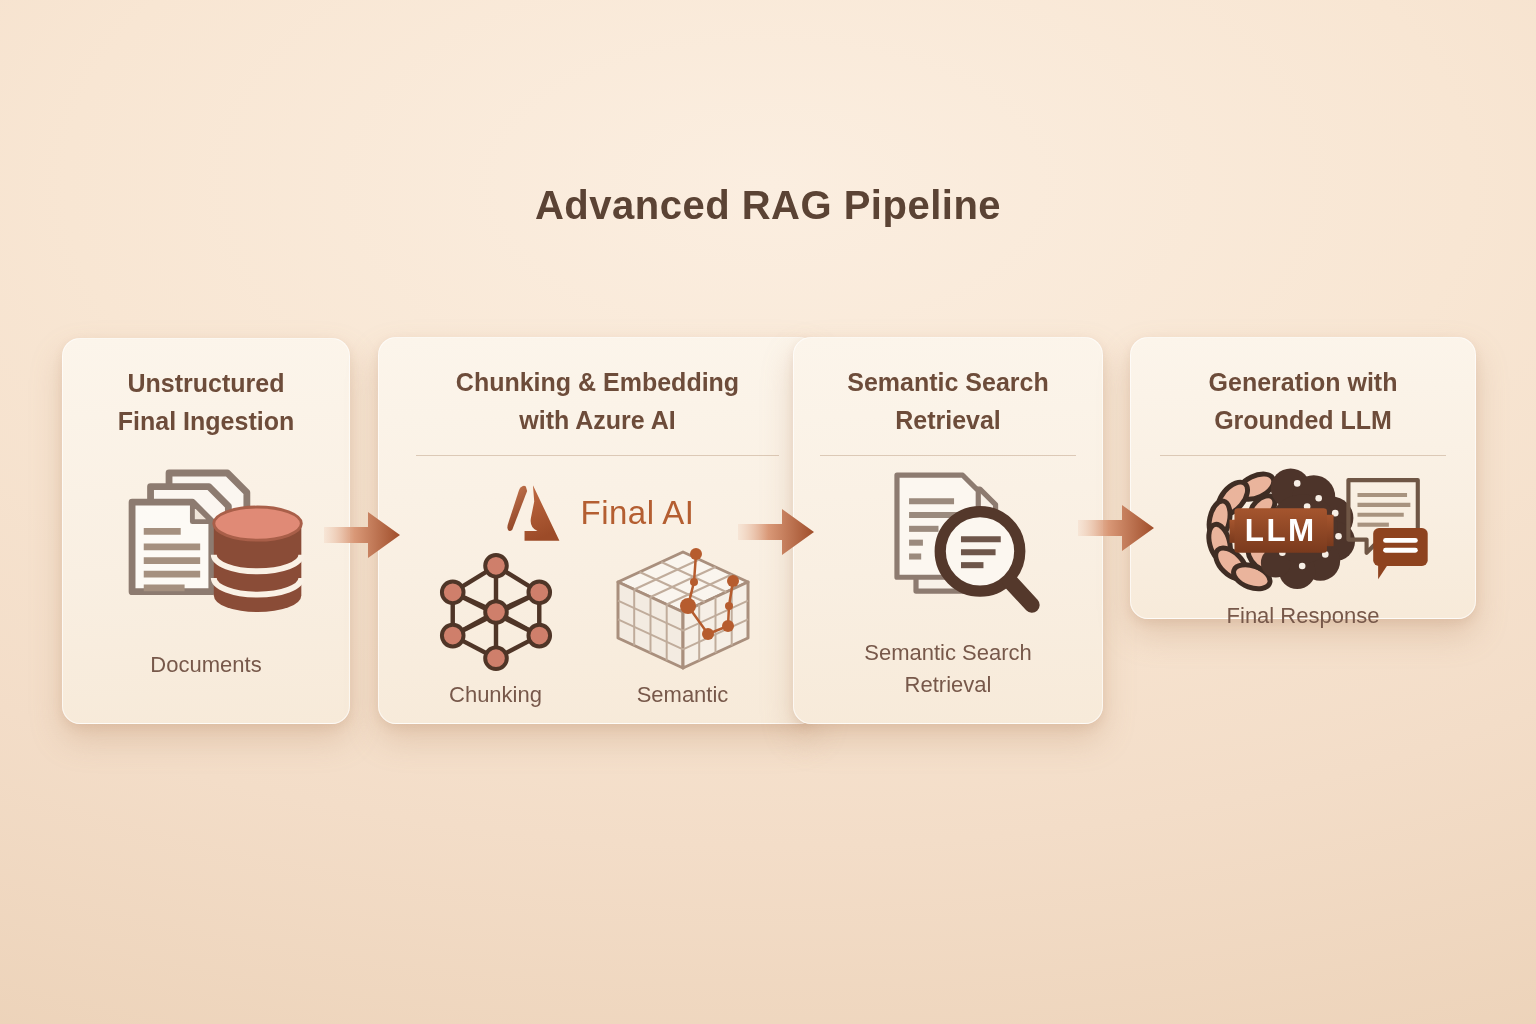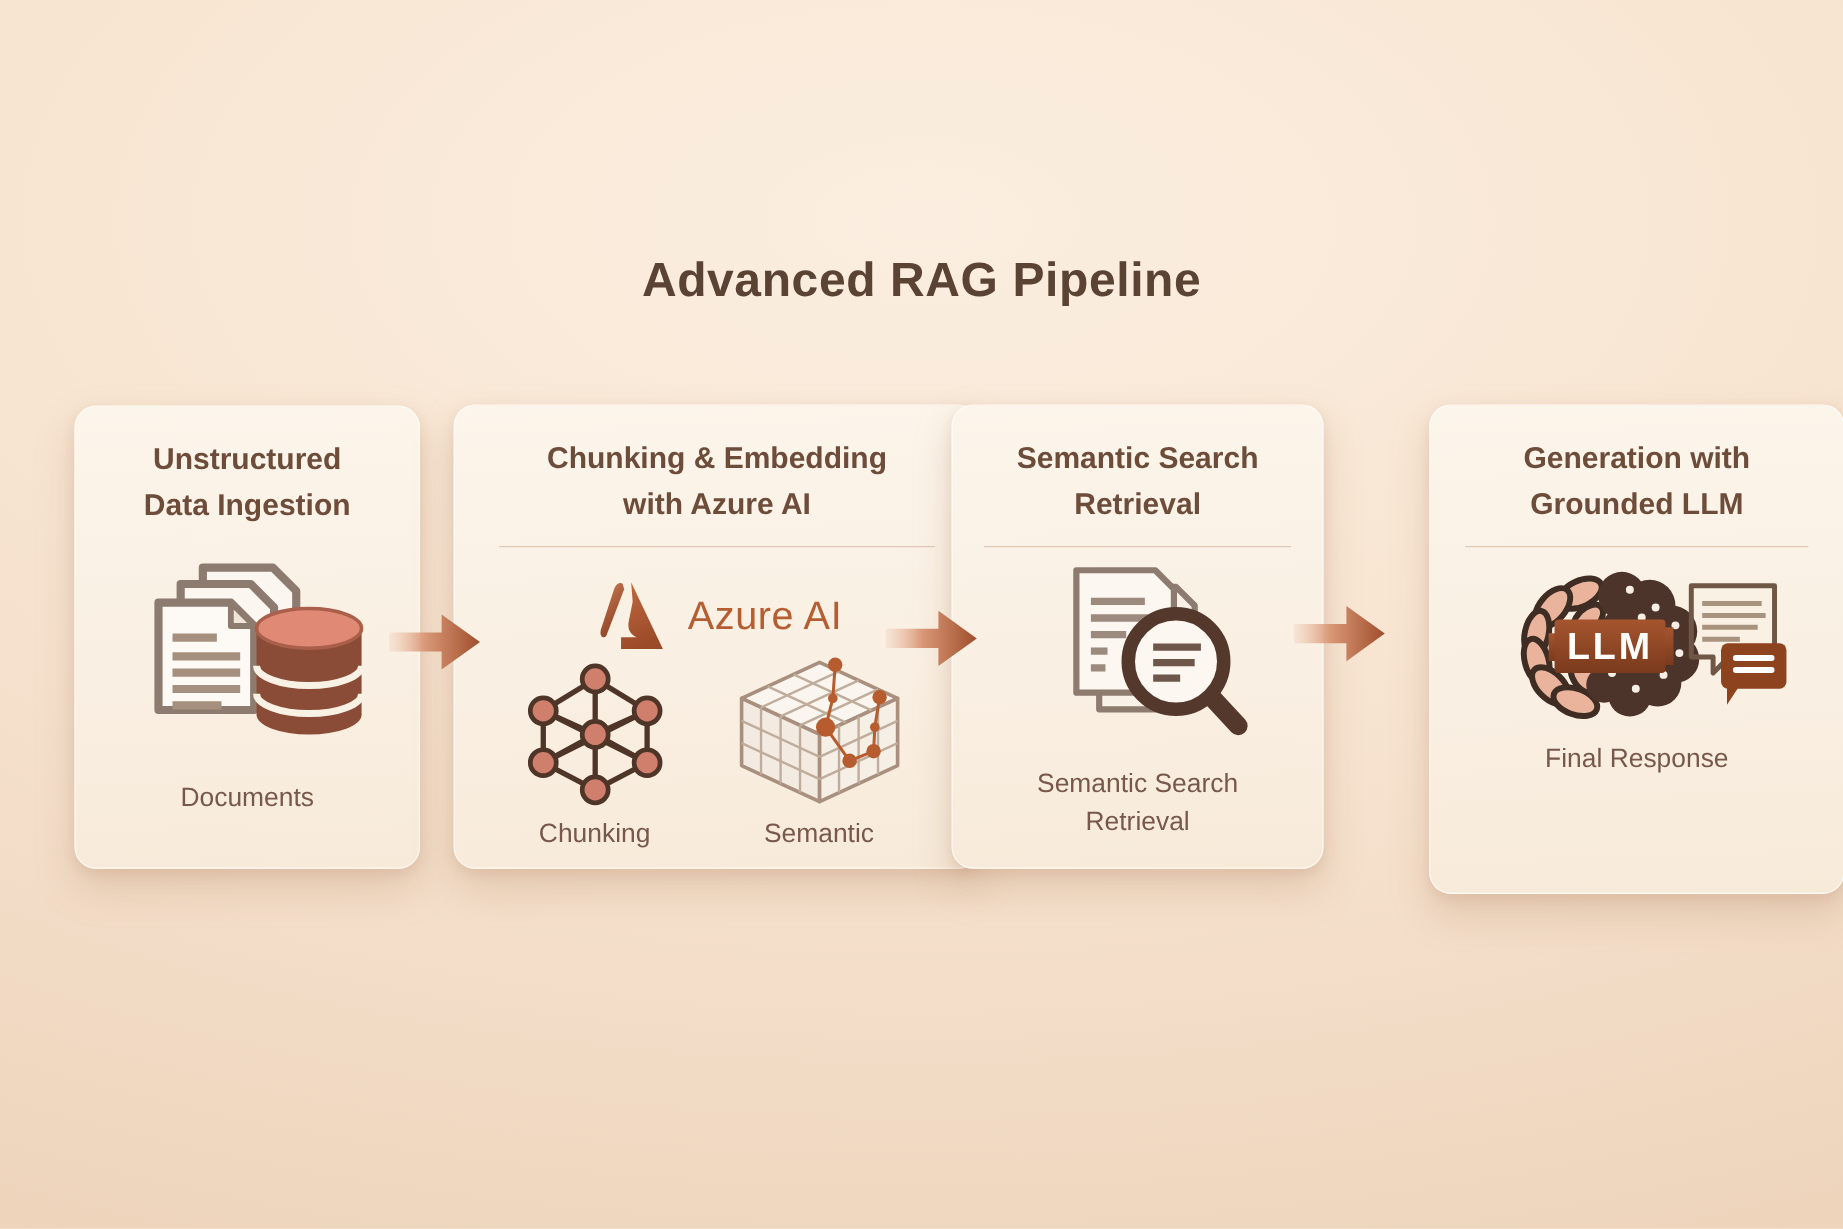--- a/index.html
+++ b/index.html
@@ -12,35 +12,34 @@
   .canvas { position: absolute; inset: 0; }
   .preline { white-space: pre-line; }
 
   .main-title {
     position: absolute;
     top: 183px; left: 0; width: 100%;
     text-align: center;
     font-size: 40px; font-weight: 700;
     color: #5b4334;
     letter-spacing: 0.5px;
-    margin-top: 29px;
   }
 
   .card {
     position: absolute;
     background: linear-gradient(178deg, #fcf5eb 0%, #f9efe2 60%, #f7ead9 100%);
     border-radius: 18px;
     border: 1px solid rgba(255,255,255,0.65);
     box-shadow: 0 16px 32px rgba(180,132,98,0.28), 0 4px 10px rgba(180,132,98,0.16);
     display: flex; flex-direction: column; align-items: center;
   }
   .card-1 { left: 62px;  top: 338px; width: 288px; height: 386px; }
   .card-2 { left: 378px; top: 337px; width: 439px; height: 387px; }
   .card-3 { left: 793px; top: 337px; width: 310px; height: 387px; align-items: center; }
-  .card-4 { left: 1191px; top: 337px; width: 346px; height: 408px; }
+  .card-4 { left: 1130px; top: 337px; width: 346px; height: 282px; }
 
   .card-title {
     margin-top: 26px;
     text-align: center;
     font-size: 25px; font-weight: 700;
     line-height: 1.5;
     color: #6d4c3a;
   }
   .divider {
     width: 83%; height: 1px;
@@ -84,21 +83,21 @@
 </style>
 </head>
 <body>
 
 <div class="canvas">
 
   <h1 class="main-title">Advanced RAG Pipeline</h1>
 
   <section class="card card-1">
     <h2 class="card-title preline">Unstructured
-Data Ingestion</h2>
+Final Ingestion</h2>
     <div class="icon-area">
       <svg width="214" height="156" viewBox="0 0 220 160">
         <g>
           <path d="M72 6 h60 l20 20 v66 h-80 z" fill="#fbf6f0" stroke="#8d7b70" stroke-width="7" stroke-linejoin="round"></path>
           <path d="M53 20 h60 l20 20 v72 h-80 z" fill="#fbf6f0" stroke="#8d7b70" stroke-width="7" stroke-linejoin="round"></path>
           <path d="M34 36 h62 l20 20 v72 h-82 z" fill="#fdfaf5" stroke="#8d7b70" stroke-width="7" stroke-linejoin="round"></path>
           <path d="M96 36 l20 20 h-20 z" fill="#efe5d9" stroke="#8d7b70" stroke-width="5" stroke-linejoin="round"></path>
           <g stroke="#a5907f" stroke-width="7" stroke-linecap="butt">
             <line x1="46" y1="66" x2="84" y2="66"></line>
             <line x1="46" y1="82" x2="104" y2="82"></line>
@@ -130,21 +129,21 @@
               <stop offset="1" stop-color="#8f4426"></stop>
           </linearGradient>
           <linearGradient id="azR" x1="0" y1="0" x2="0.3" y2="1">
             <stop offset="0" stop-color="#c06a42"></stop>
               <stop offset="1" stop-color="#9c4b28"></stop>
           </linearGradient>
         </defs>
         <path d="M40 7 C36 4 31 8 29 14 L12 66 C10 74 14 79 19 74 L42 14 Z" fill="url(#azL)"></path>
         <path d="M51 5 L92 91 H38 V76 H58 Q45 70 48 55 L53 30 Z" fill="url(#azR)"></path>
       </svg>
-      <span class="azure-text">Azure AI</span>
+      <span class="azure-text">Final AI</span>
     </div>
     <div class="sub-row">
       <div class="sub-item">
         <svg width="118" height="120" viewBox="0 0 120 122">
           <g stroke="#4f3527" stroke-width="4.5">
             <line x1="60" y1="14" x2="16" y2="41"></line>
               <line x1="60" y1="14" x2="104" y2="41"></line>
             <line x1="60" y1="14" x2="60" y2="61"></line>
             <line x1="16" y1="41" x2="60" y2="61"></line>
               <line x1="104" y1="41" x2="60" y2="61"></line>

